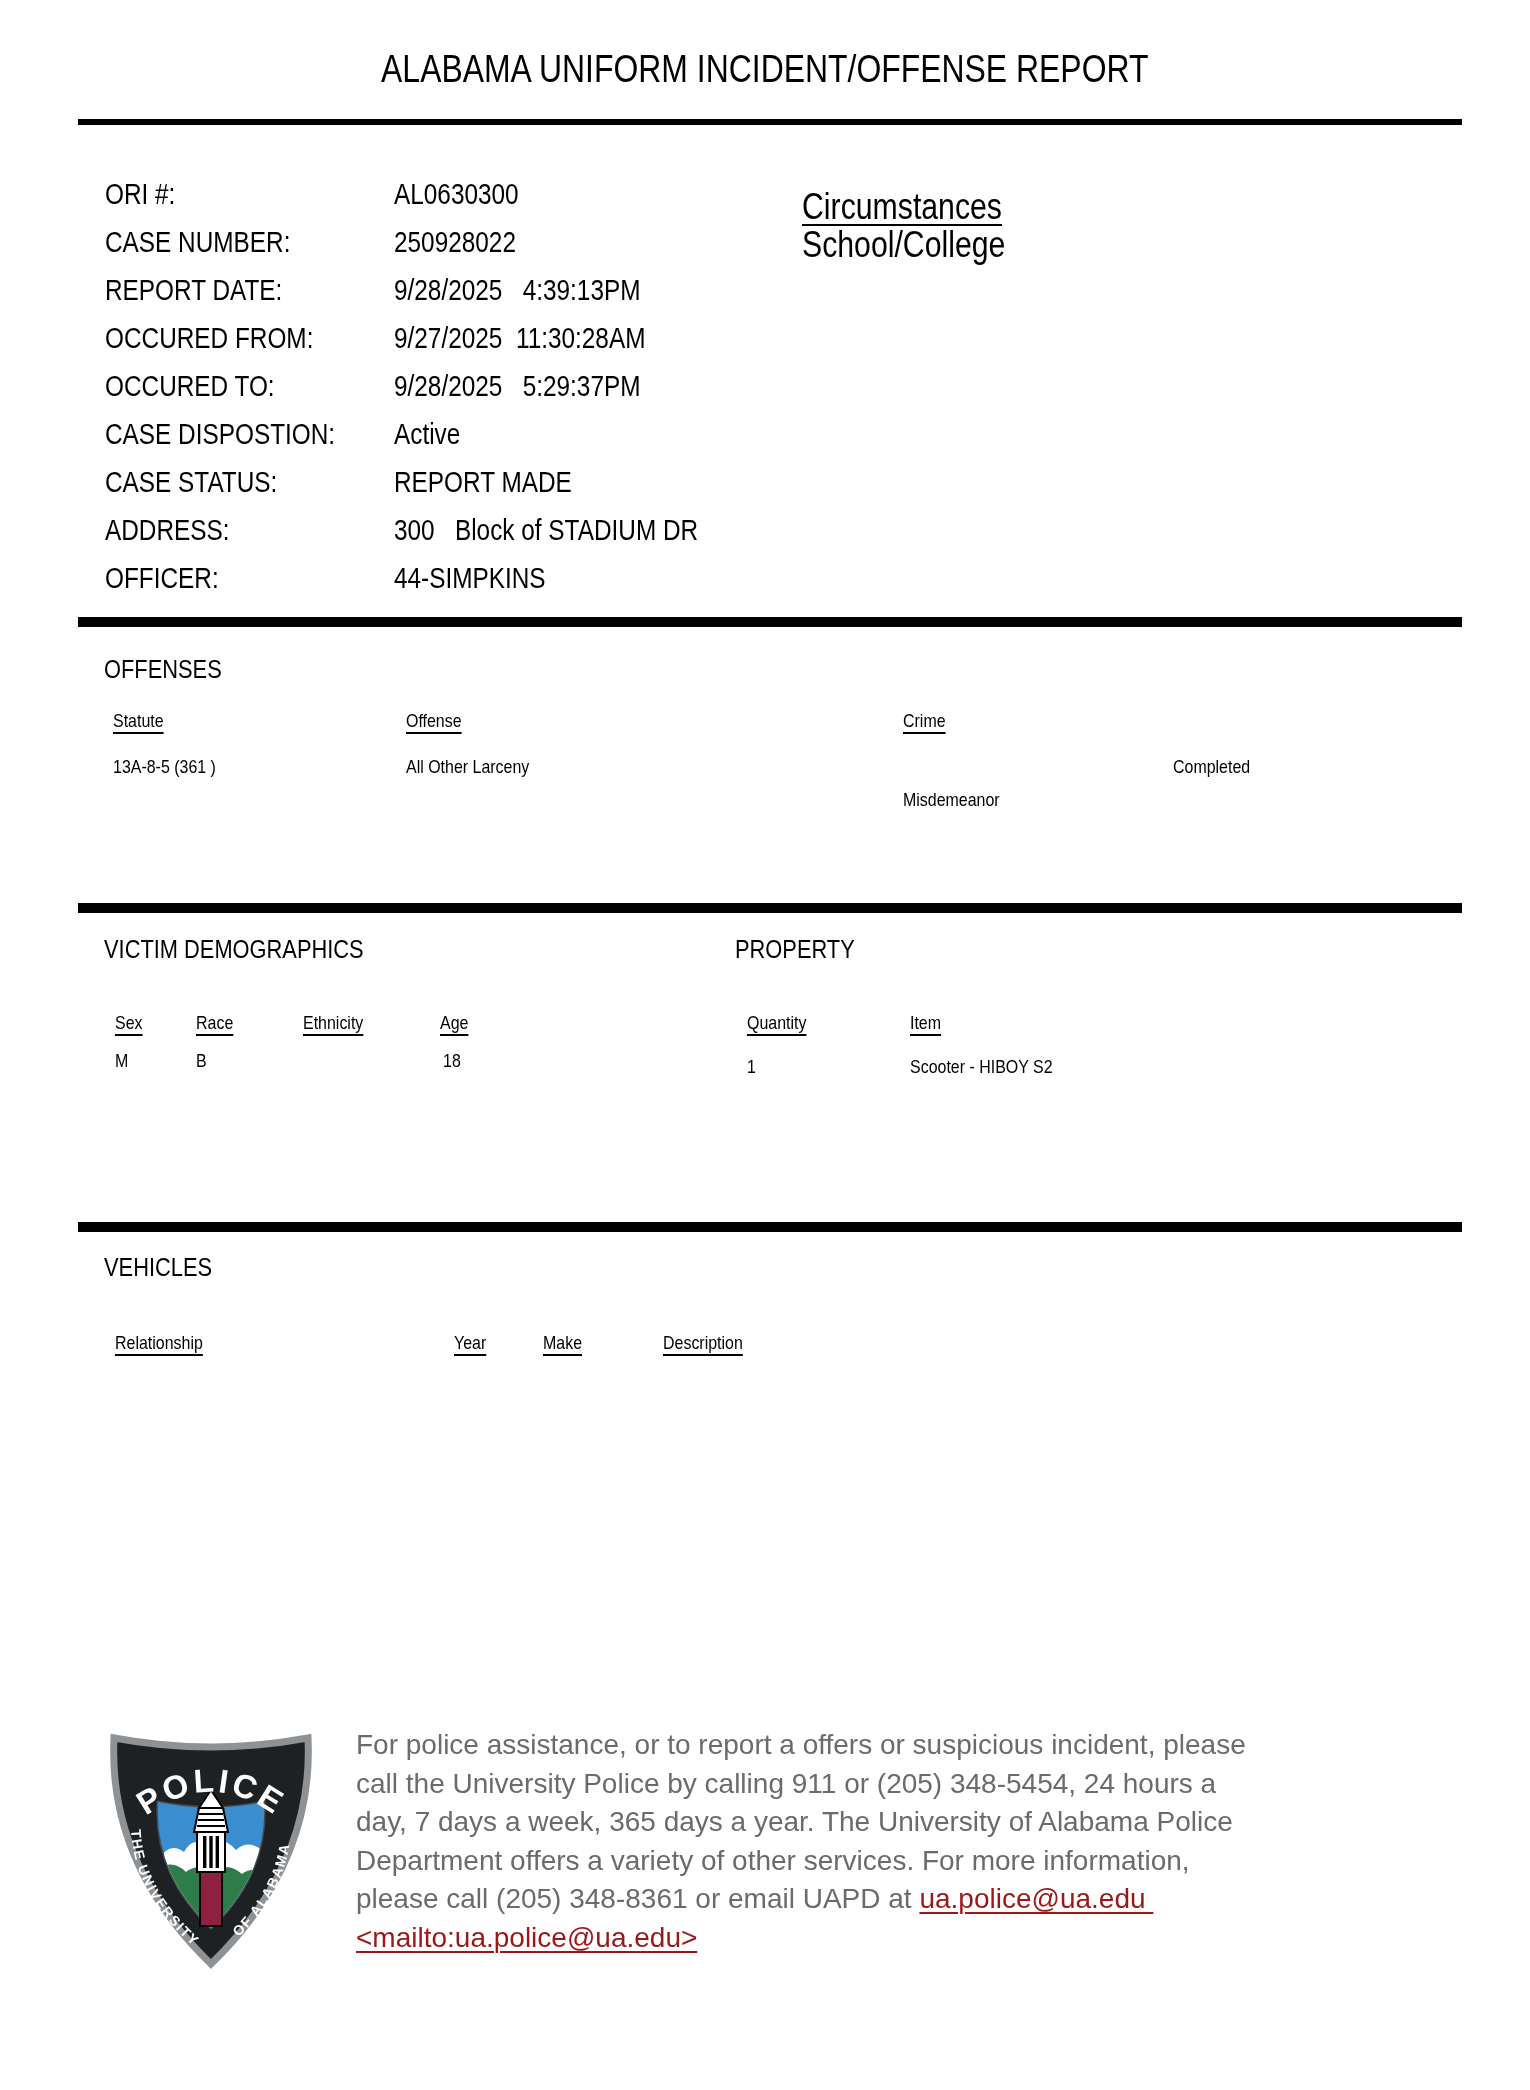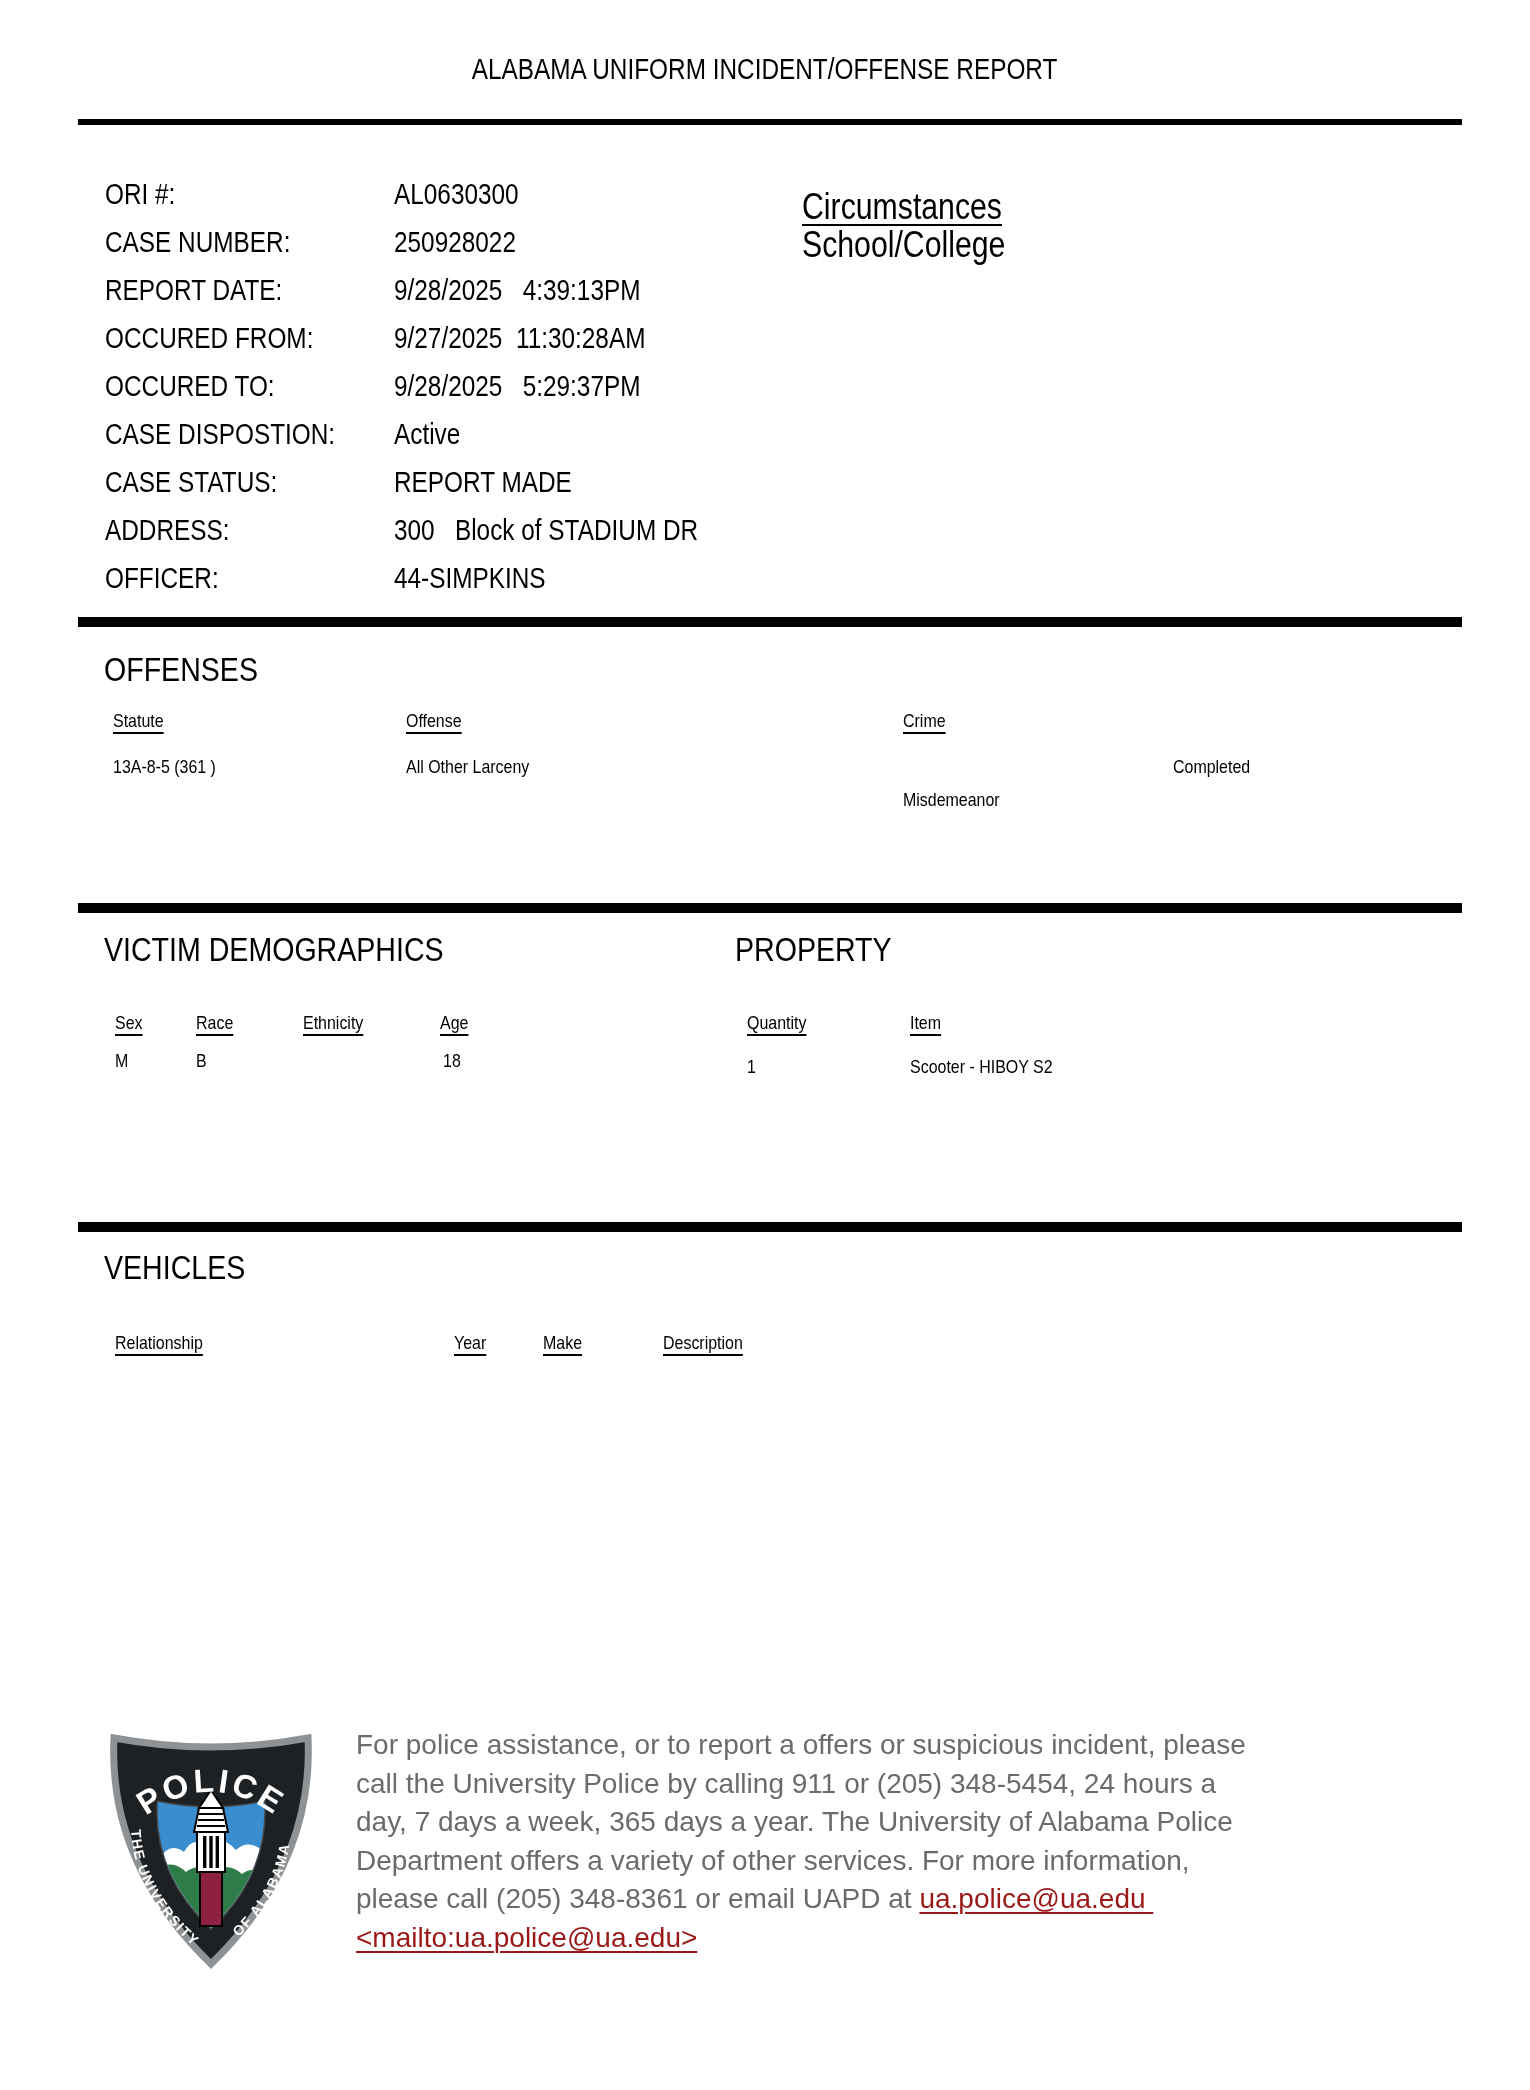--- a/index.html
+++ b/index.html
@@ -5,27 +5,27 @@
   html,body{margin:0;padding:0;background:#fff;}
   .page{
     position:relative;width:1530px;height:2090px;background:#ffffff;
     font-family:"Liberation Sans","DejaVu Sans",sans-serif;color:#000;overflow:hidden;
   }
   
   .cx{display:inline-block;transform:scaleX(0.84);transform-origin:0 50%;white-space:pre;}
   .cx.center{transform-origin:50% 50%;}
   .abs{position:absolute;white-space:pre;}
   .u{text-decoration:underline;text-underline-offset:5px;text-decoration-thickness:2px;}
-  .title-wrap{position:absolute;left:0;right:0;top:44px;text-align:center;font-size:29px;line-height:50px;}
+  .title-wrap{position:absolute;left:0;right:0;top:44px;text-align:center;font-size:38px;line-height:50px;}
   .rule{position:absolute;left:78px;width:1384px;background:#000;}
   .fields{position:absolute;left:105px;top:170px;font-size:29px;}
   .frow{height:48px;line-height:48px;}
   .flabel{width:289px;}
   .circ{position:absolute;left:802px;top:188px;font-size:36px;line-height:38px;}
-  .sec-h{font-size:34px;line-height:34px;}
+  .sec-h{font-size:26px;line-height:34px;}
   .cell{font-size:19px;line-height:34px;}
   .footer-text{position:absolute;left:356px;top:1726px;font-size:28px;color:var(--footer-gray,#6b6b6b);}
   .fline{height:38.5px;line-height:38.5px;white-space:pre;}
   .flink{color:var(--link-red,#9b1818);text-decoration:underline;text-underline-offset:4px;text-decoration-thickness:2px;cursor:pointer;}
   .badge{position:absolute;left:100px;top:1722px;width:222px;height:248px;}
 </style>
 </head>
 <body>
 
 <div class="page">

